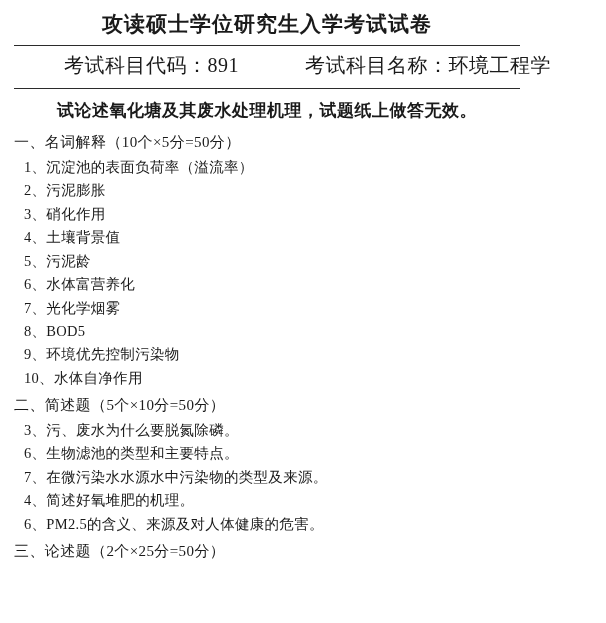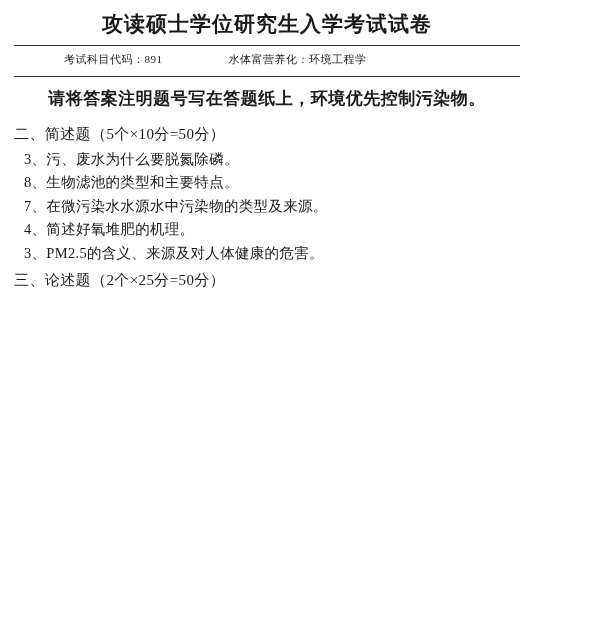--- a/index.html
+++ b/index.html
@@ -31,21 +31,21 @@
     line-height: 1.2;
   }
   .rule {
     border: 0;
     border-top: 1.6px solid #2b2b2b;
     margin: 4px 0 6px 0;
   }
   .meta-row {
     display: flex;
     align-items: baseline;
-    font-size: 11px;
+    font-size: 20px;
     padding: 0 0 5px 0;
     letter-spacing: 0.5px;
   }
   .meta-left {
     margin-left: 50px;
     white-space: nowrap;
   }
   .meta-right {
     margin-left: 66px;
     white-space: nowrap;
@@ -84,38 +84,53 @@
 <body>
 
 <div class="page">
 
   <div class="doc-title">攻读硕士学位研究生入学考试试卷</div>
 
   <hr class="rule">
 
   <div class="meta-row">
     <span class="meta-left"><span>考试科目代码：</span><span class="meta-value">891</span></span>
-    <span class="meta-right"><span>水体富营养化：</span><span class="meta-value">环境工程学</span></span>
+    <span class="meta-right"><span>考试科目名称：</span><span class="meta-value">环境工程学</span></span>
   </div>
 
   <hr class="rule">
 
-  <div class="notice">请将答案注明题号写在答题纸上，环境优先控制污染物。</div>
+  <div class="notice">试论述氧化塘及其废水处理机理，试题纸上做答无效。</div>
 
+  <div>
+    <div class="section-head">一、名词解释（10个×5分=50分）</div>
+    <ul class="q-list">
+      <li class="q-item">1、沉淀池的表面负荷率（溢流率）</li>
+      <li class="q-item">2、污泥膨胀</li>
+      <li class="q-item">3、硝化作用</li>
+      <li class="q-item">4、土壤背景值</li>
+      <li class="q-item">5、污泥龄</li>
+      <li class="q-item">6、水体富营养化</li>
+      <li class="q-item">7、光化学烟雾</li>
+      <li class="q-item">8、BOD5</li>
+      <li class="q-item">9、环境优先控制污染物</li>
+      <li class="q-item">10、水体自净作用</li>
+    </ul>
+  </div>
 
   <div class="spacer-sm"></div>
 
   <div>
     <div class="section-head">二、简述题（5个×10分=50分）</div>
     <ul class="q-list">
       <li class="q-item">3、污、废水为什么要脱氮除磷。</li>
-      <li class="q-item">8、生物滤池的类型和主要特点。</li>
+      <li class="q-item">6、生物滤池的类型和主要特点。</li>
       <li class="q-item">7、在微污染水水源水中污染物的类型及来源。</li>
       <li class="q-item">4、简述好氧堆肥的机理。</li>
-      <li class="q-item">3、PM2.5的含义、来源及对人体健康的危害。</li>
+      <li class="q-item">6、PM2.5的含义、来源及对人体健康的危害。</li>
     </ul>
   </div>
 
   <div class="spacer-sm"></div>
 
   <div>
     <div class="section-head">三、论述题（2个×25分=50分）</div>
   </div>
 
 </div>

